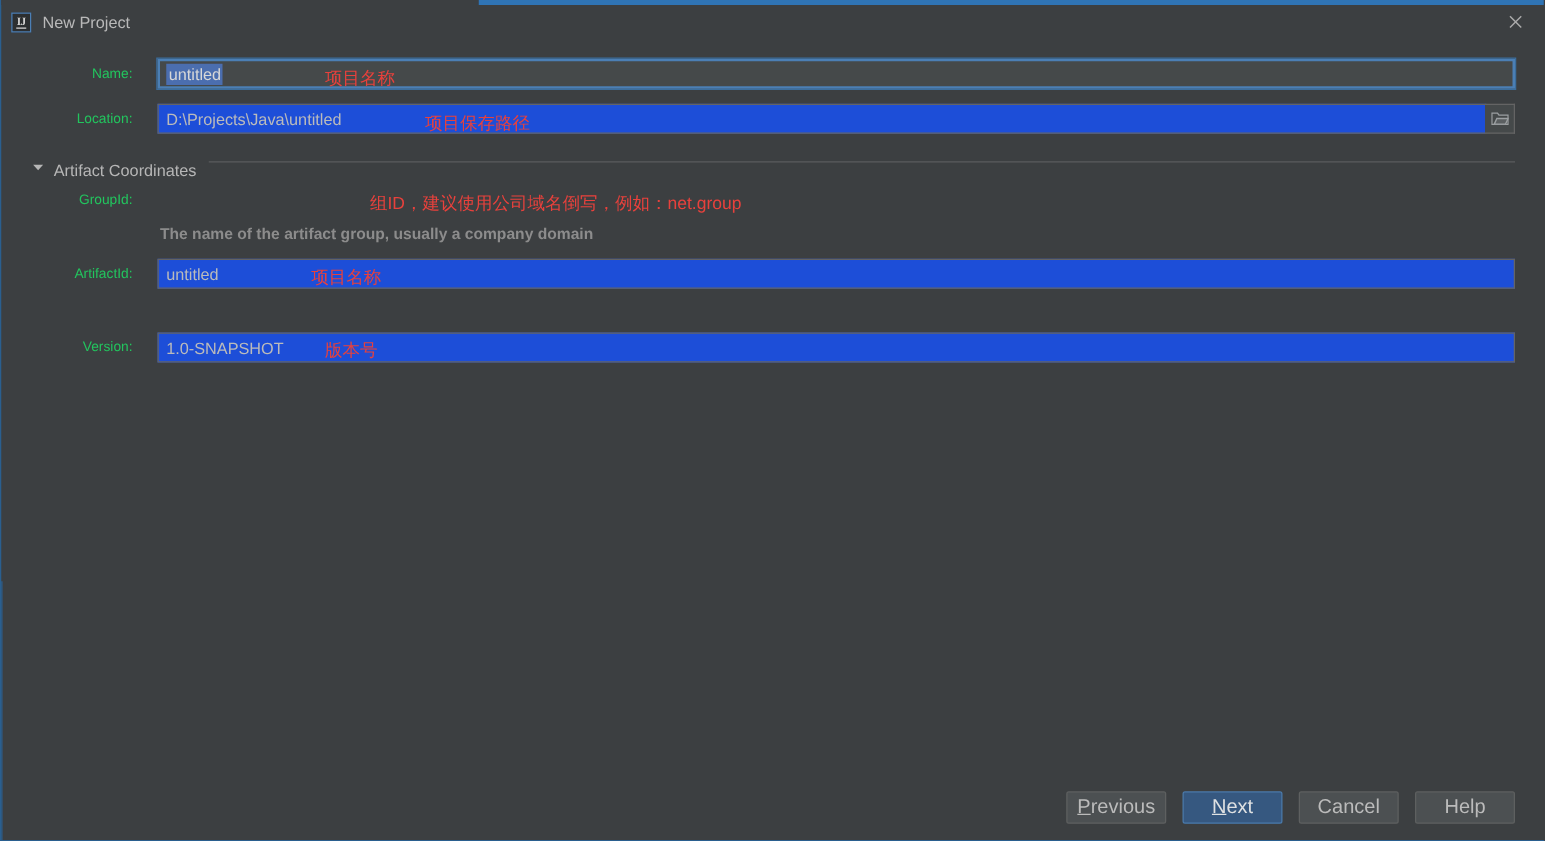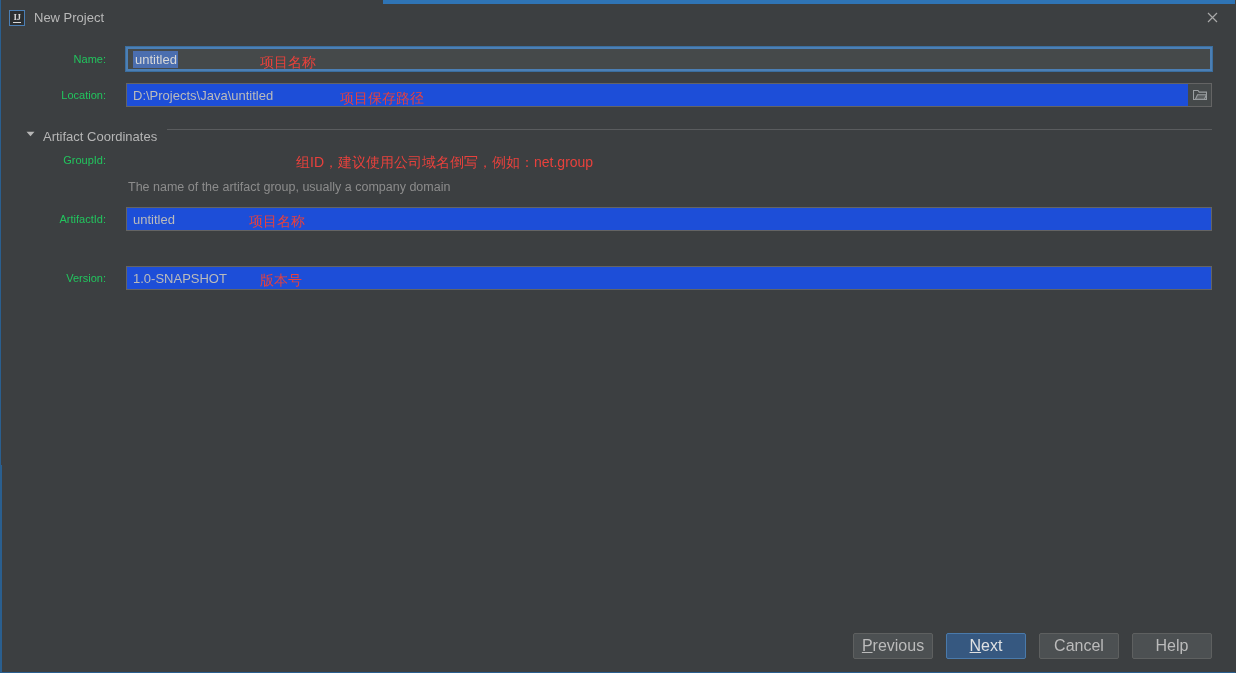--- a/index.html
+++ b/index.html
@@ -265,21 +265,21 @@
         <svg width="9" height="6" viewBox="0 0 9 6">
           <path d="M0.5 0.8 L4.5 5.2 L8.5 0.8 z" fill="#b6b6b6"></path>
         </svg>
       </div>
       <div id="artifact-section-title">Artifact Coordinates</div>
       <div id="artifact-section-rule"></div>
     </div>
 
     <div class="field-label label-right" style="left:0px; top:117px;">GroupId:</div>
     <div class="annotation" style="left:295px; top:124px;">组ID，建议使用公司域名倒写，例如：net.group</div>
-    <div class="helper" style="top:149px;">The name of the artifact group, usually a company domain</div>
+    <div class="helper" style="top:149px;font-weight:bold;">The name of the artifact group, usually a company domain</div>
 
     <div class="field-label label-right" style="left:0px; top:176px;">ArtifactId:</div>
     <div class="textfield" style="top:176px;">
       <span class="value-text">untitled</span>
     </div>
     <div class="annotation" style="left:248px; top:183px;">项目名称</div>
 
     <div class="field-label label-right" style="left:0px; top:235px;">Version:</div>
     <div class="textfield" style="top:235px;">
       <span class="value-text">1.0-SNAPSHOT</span>

